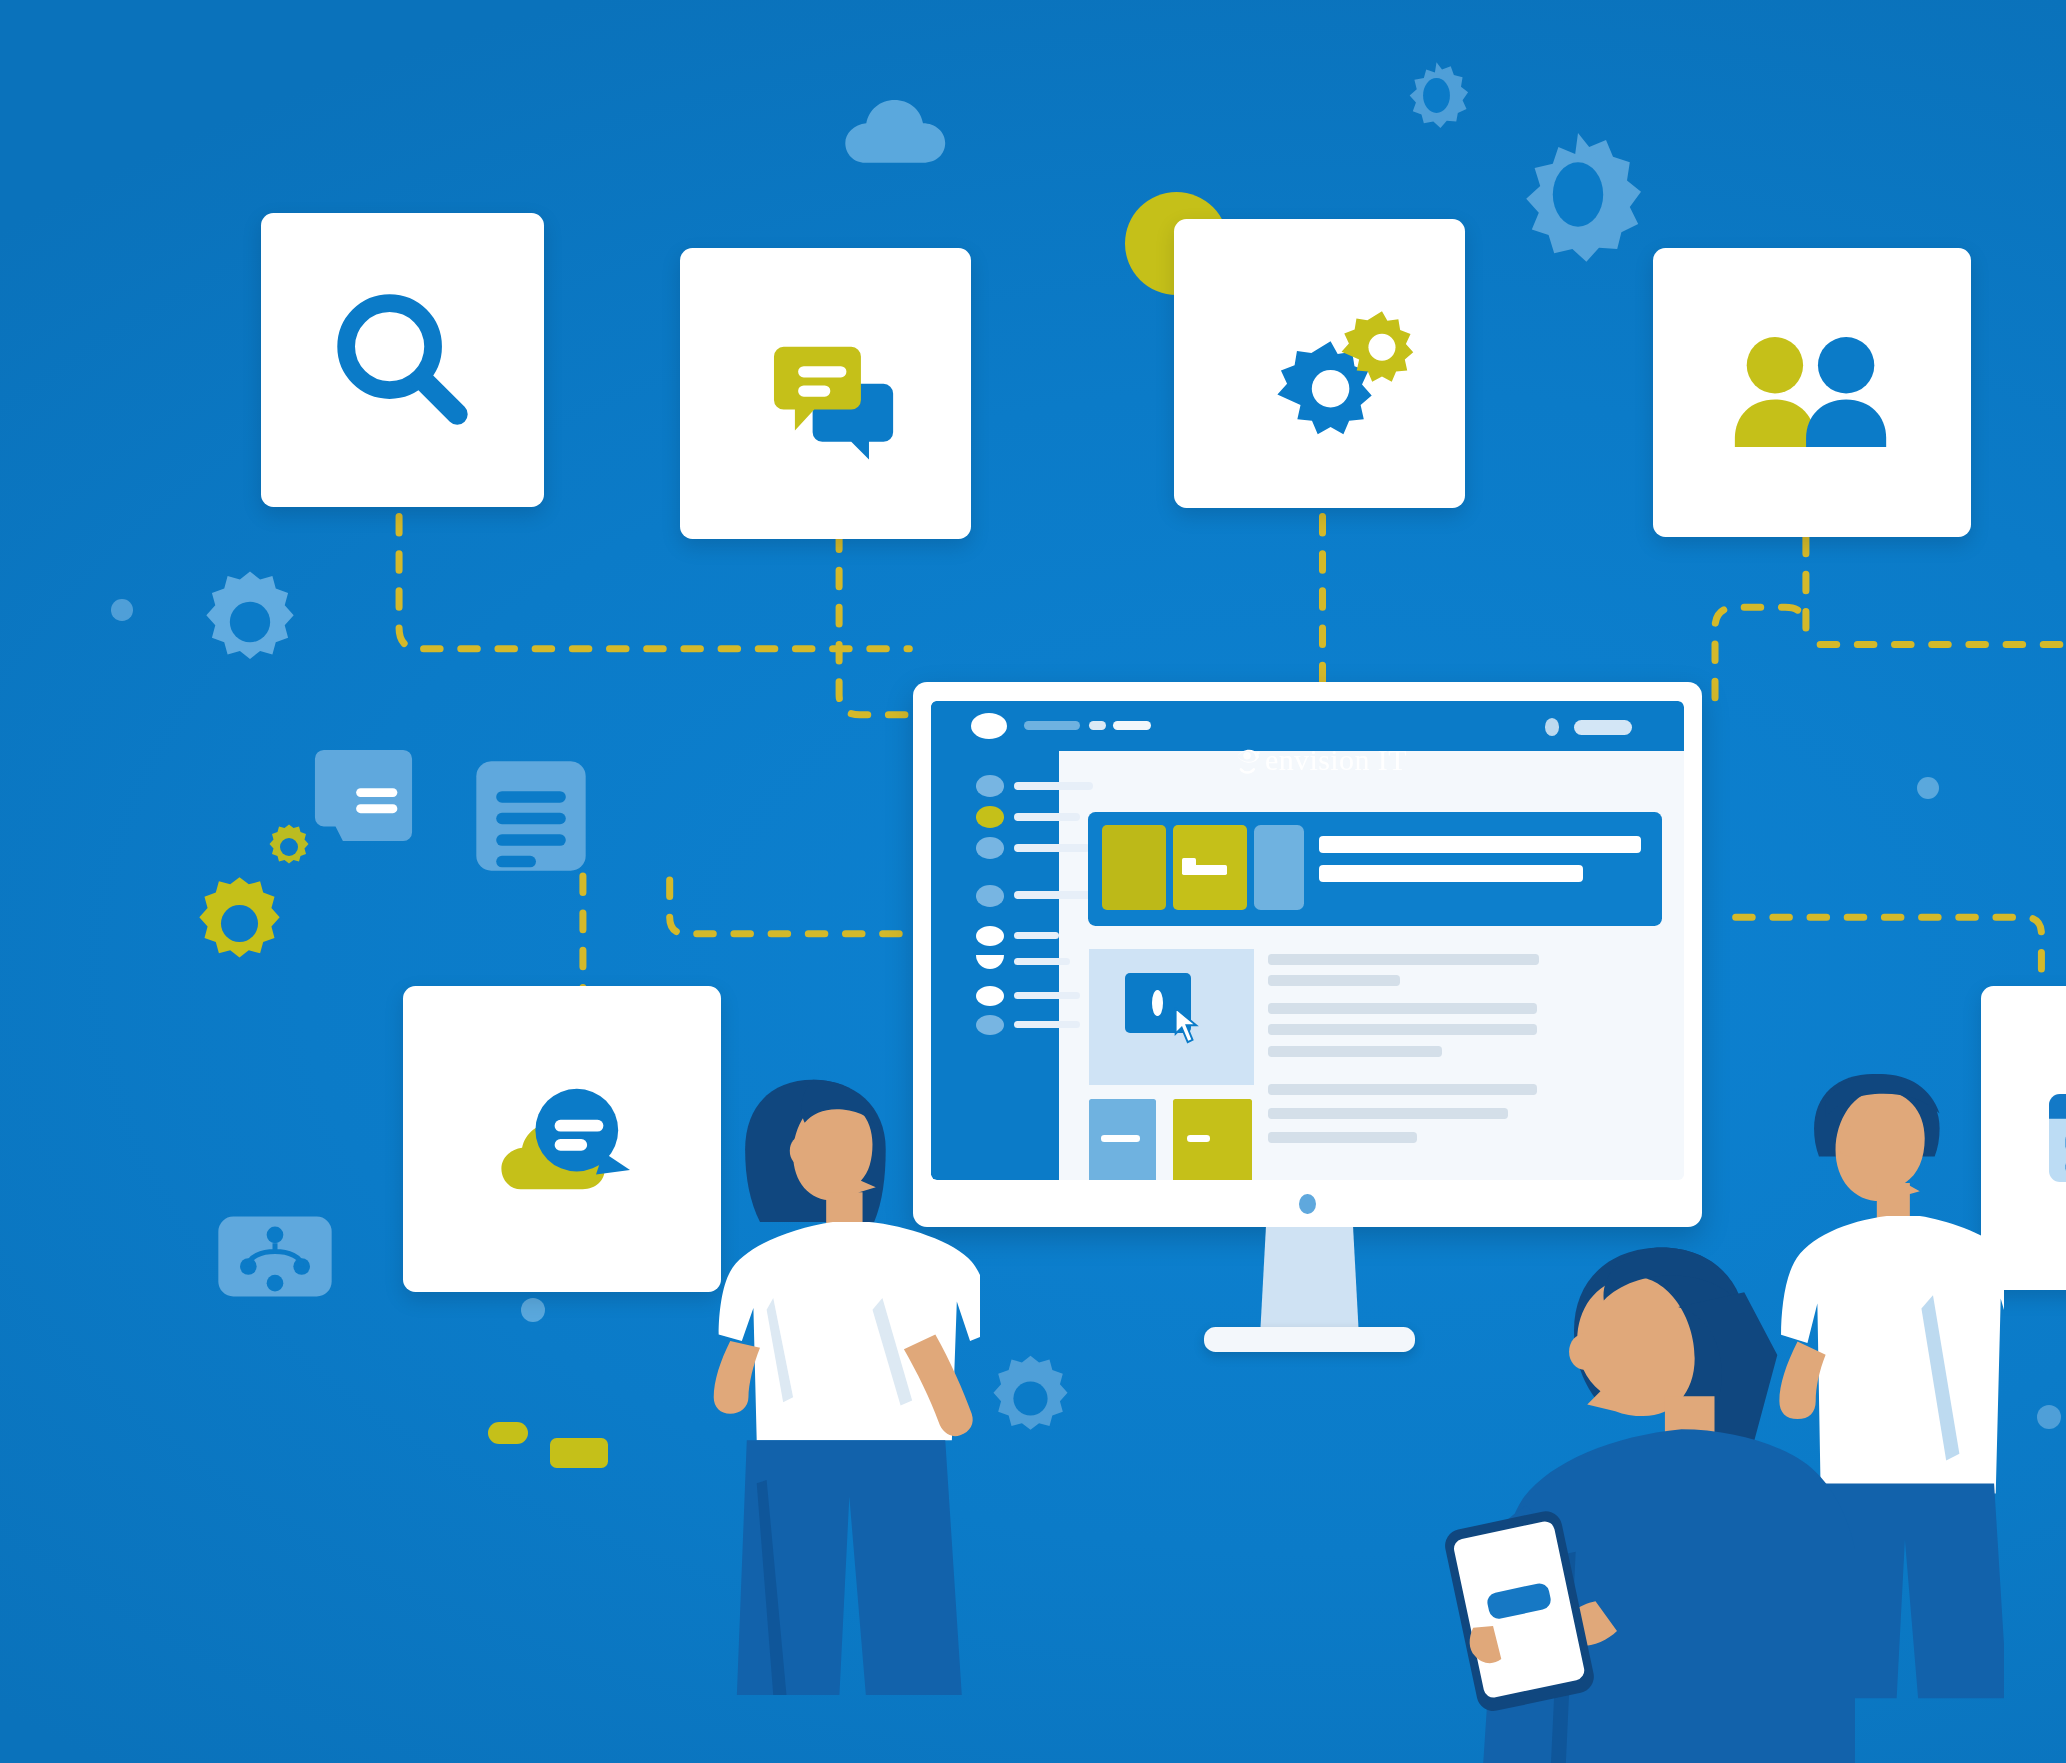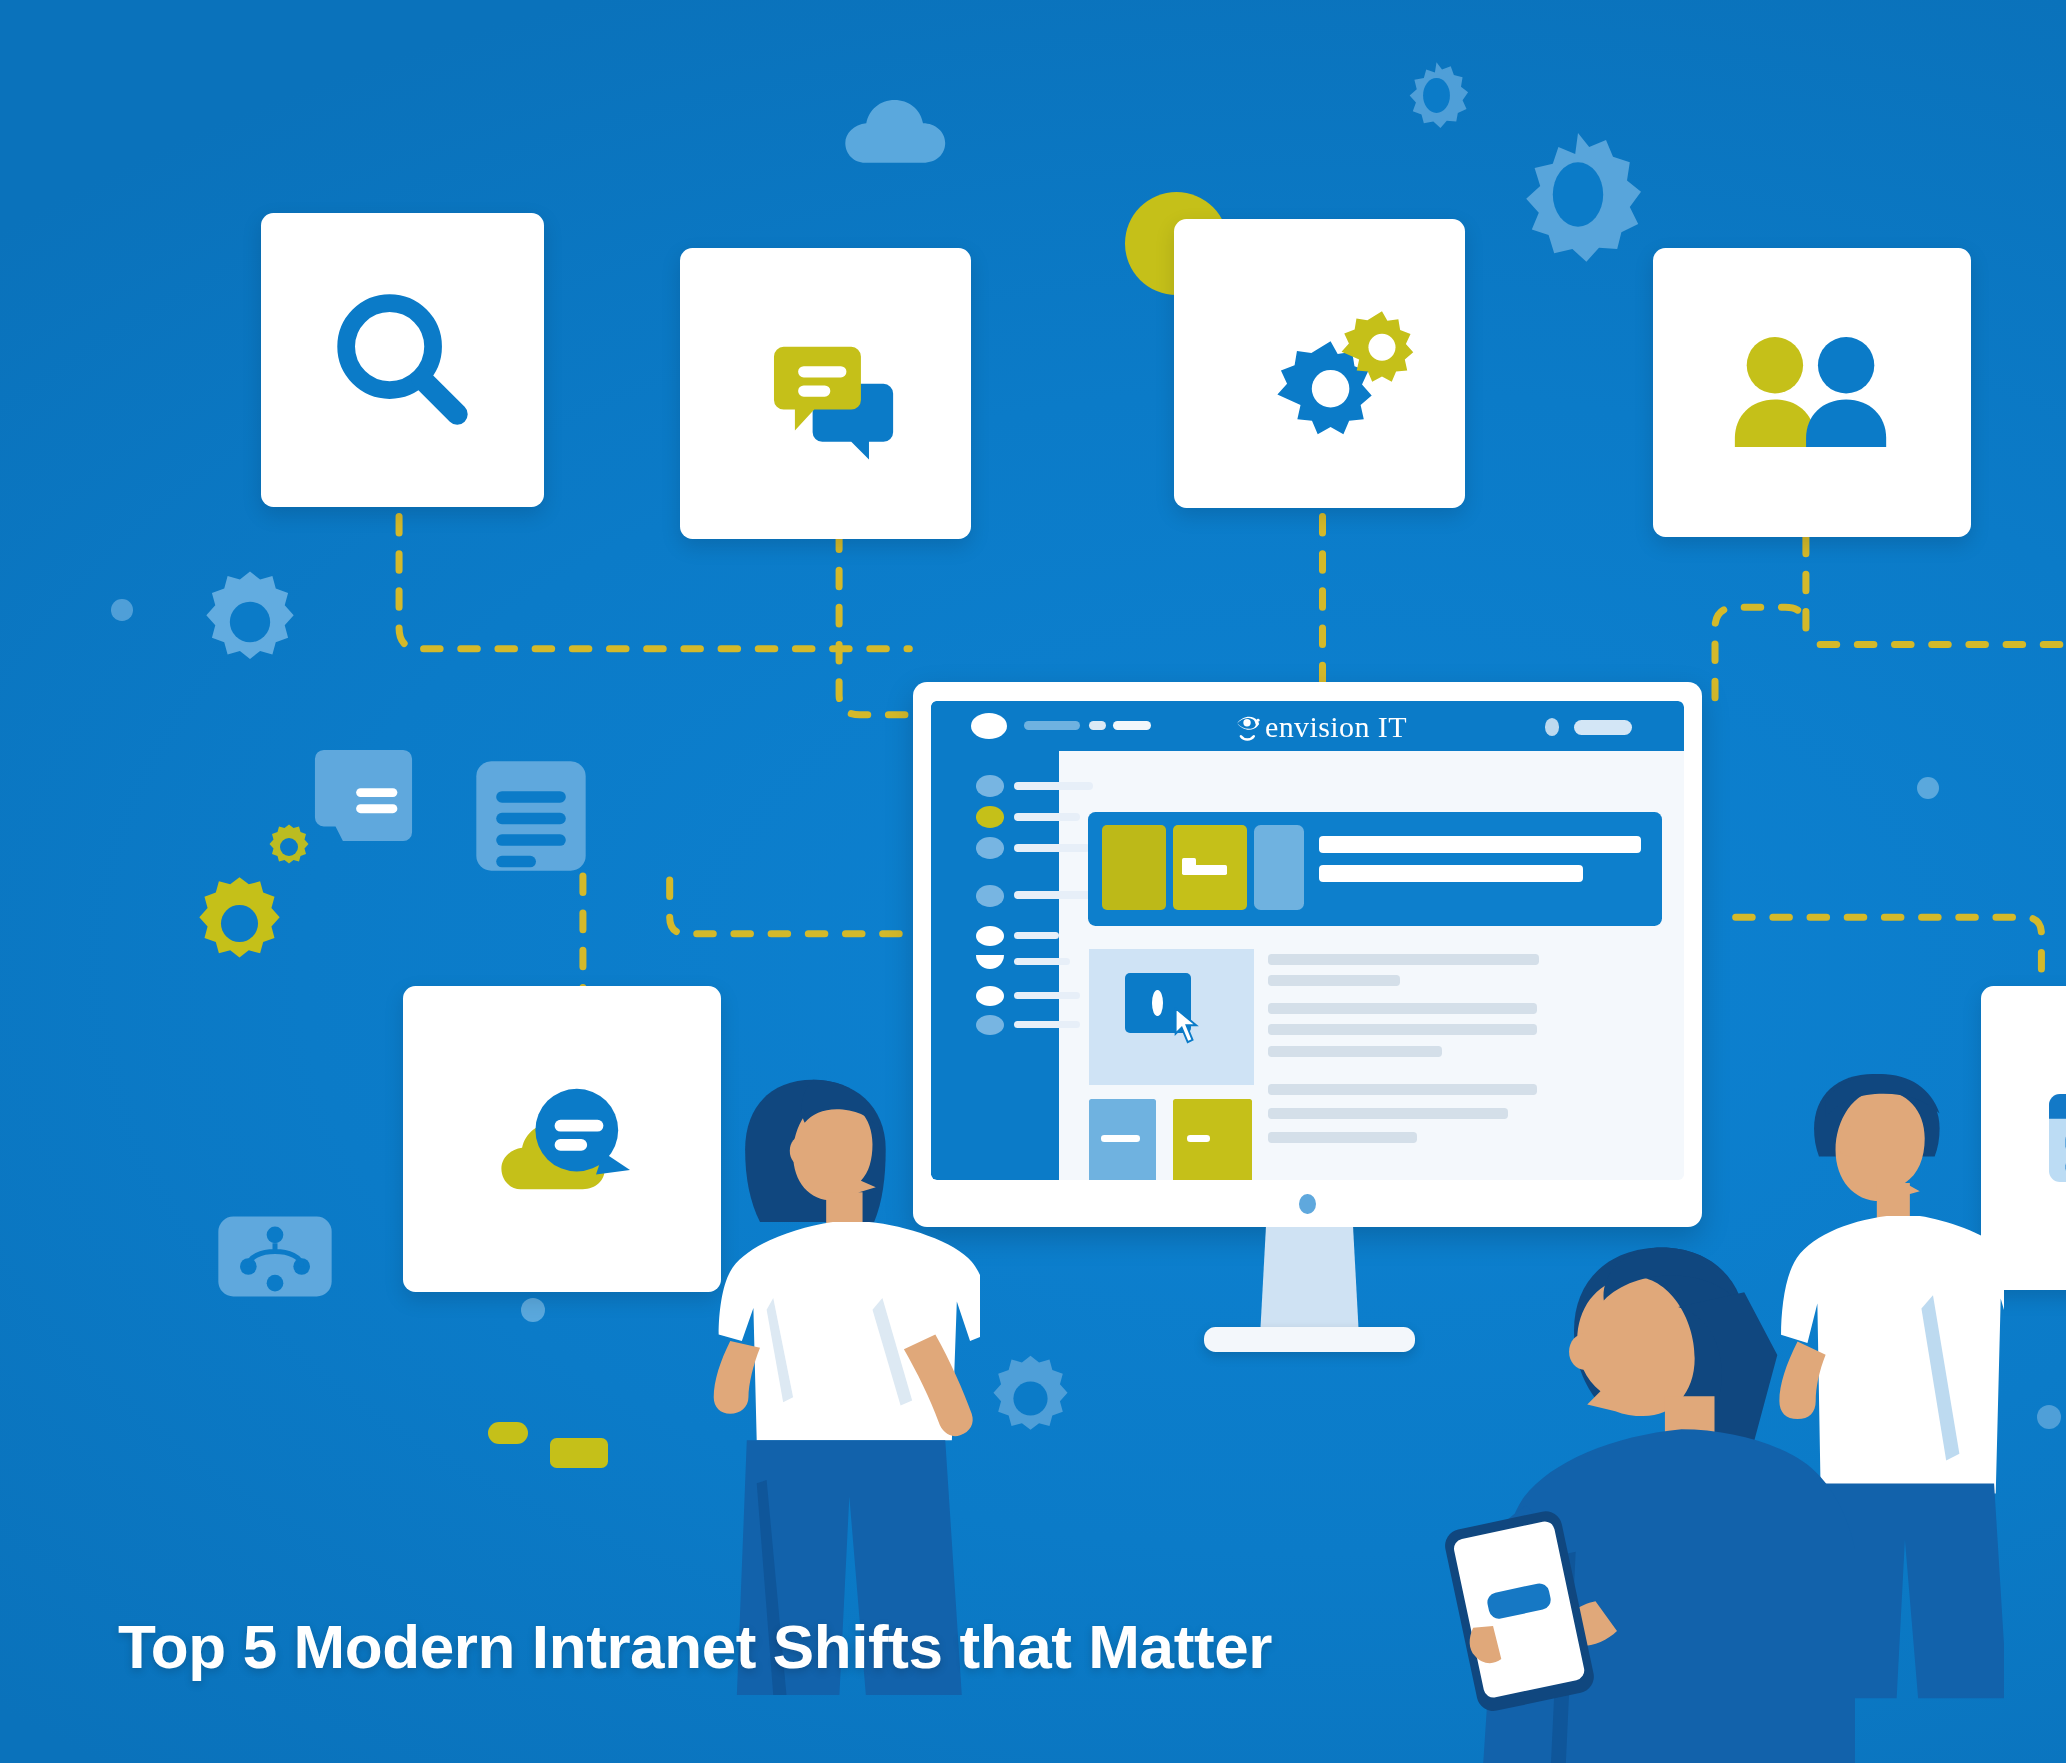--- a/index.html
+++ b/index.html
@@ -54,21 +54,21 @@
   .hero-tile { position:absolute; border-radius:5px; }
   .hero-line { position:absolute; border-radius:4.1px; background:#ffffff; }
 
   .media { position:absolute; background:#cfe3f5; }
   .media-inner { position:absolute; background:#0b7bc8; border-radius:5px; }
   .txtline { position:absolute; border-radius:3.7px; background:#d4dfe9; }
   .tile2 { position:absolute; border-radius:2.5px; }
   .tile2 .bar { position:absolute; border-radius:3.3px; background:#ffffff; }
 
   
-  .logo { position:absolute; display:flex; align-items:center; gap:1px; }
+  .logo { position:absolute; display:flex; align-items:center; gap:1px;margin-top:33px; }
   .logo-txt { color:#ffffff; font-family:"Liberation Serif", serif; font-size:30px; letter-spacing:0.4px;
               white-space:nowrap; }
 
   
   .person { position:absolute; }
 
   
   #title {
     position:absolute; left:118px; bottom:81px; color:#ffffff;
     font-size:62px; font-weight:bold; letter-spacing:-0.4px; white-space:nowrap;
@@ -408,16 +408,15 @@
 
     <g>
       <rect x="26" y="186" width="72" height="112" rx="10" fill="#10477f" transform="rotate(-12 62 242)"></rect>
       <rect x="31" y="192" width="62" height="98" rx="6" fill="#ffffff" transform="rotate(-12 62 242)"></rect>
       <rect x="44" y="228" width="38" height="16" rx="6" fill="#1678c4" transform="rotate(-12 62 242)"></rect>
     </g>
 
     <path fill="#e0a87a" d="M34 252c-3 6-3 13 1 17 4 5 11 6 16 2l-5-20z"></path>
   </svg>
 
-  <div id="title">Top 5 Modern Intranet Shifts that Matter</div>
 
 </div>
 
 
 </body></html>

